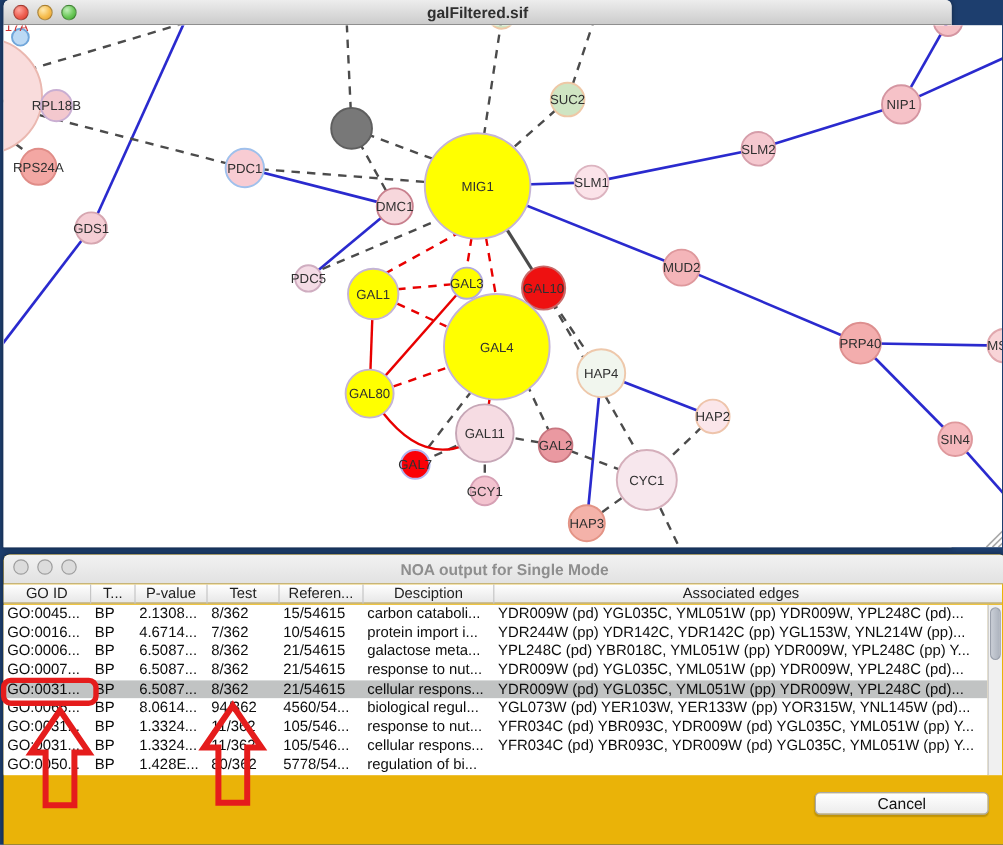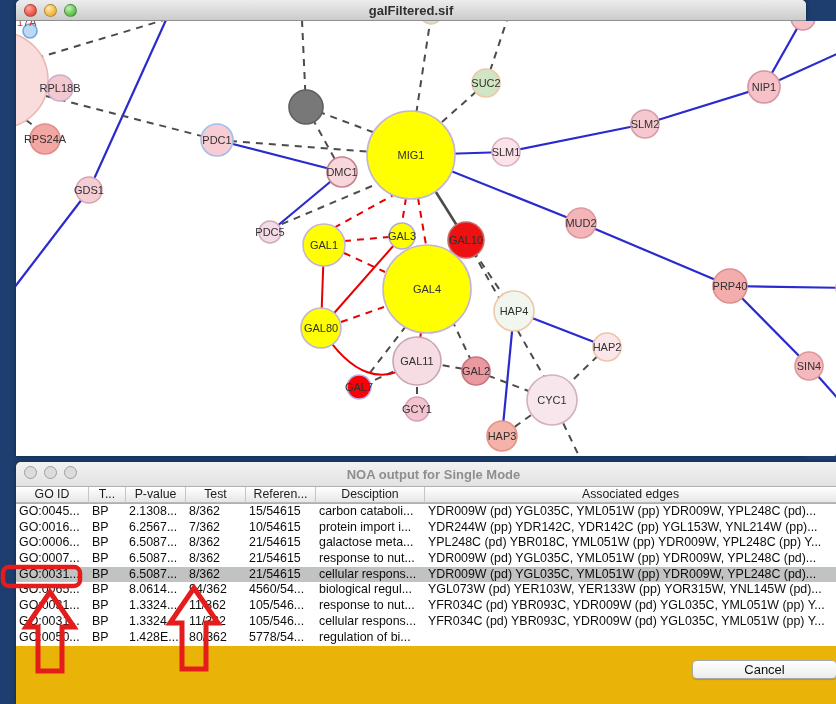--- a/index.html
+++ b/index.html
@@ -2,21 +2,21 @@
 <html><head>
 <meta charset="utf-8">
 <style>
   html,body{margin:0;padding:0;}
   body{
     width:836px;height:704px;position:relative;overflow:hidden;
     background:#1d3e6e;
     font-family:"Liberation Sans", sans-serif;
     -webkit-font-smoothing:antialiased;
   }
-  .window{position:absolute;left:16px;width:790px;box-shadow:0 0 4px rgba(0,0,0,.4);}
+  .window{position:absolute;left:3px;width:790px;box-shadow:0 0 4px rgba(0,0,0,.4);}
   
   #graph-window{top:0;height:456px;border-radius:5px 5px 0 0;background:#fff;}
   .titlebar{
     position:absolute;left:0;top:0;width:100%;height:20px;
     background:linear-gradient(#ededed,#cccccc);
     border-bottom:1px solid #8f8f8f;
     border-radius:5px 5px 0 0;
     display:flex;align-items:center;justify-content:center;
   }
   .titlebar .title{font-size:13px;font-weight:bold;color:#303030;}
@@ -225,21 +225,21 @@
         <div class="tcell" style="width: 37px;">BP</div>
         <div class="tcell" style="width: 60px;">2.1308...</div>
         <div class="tcell" style="width: 60px;">8/362</div>
         <div class="tcell" style="width: 70px;">15/54615</div>
         <div class="tcell" style="width: 109px;">carbon cataboli...</div>
         <div class="tcell" style="width: 411px;">YDR009W (pd) YGL035C, YML051W (pp) YDR009W, YPL248C (pd)...</div>
       </div>
       <div class="trow">
         <div class="tcell" style="width: 73px;">GO:0016...</div>
         <div class="tcell" style="width: 37px;">BP</div>
-        <div class="tcell" style="width: 60px;">6.2567...</div>
+        <div class="tcell" style="width: 60px;">4.6714...</div>
         <div class="tcell" style="width: 60px;">7/362</div>
         <div class="tcell" style="width: 70px;">10/54615</div>
         <div class="tcell" style="width: 109px;">protein import i...</div>
         <div class="tcell" style="width: 411px;">YDR244W (pp) YDR142C, YDR142C (pp) YGL153W, YNL214W (pp)...</div>
       </div>
       <div class="trow">
         <div class="tcell" style="width: 73px;">GO:0006...</div>
         <div class="tcell" style="width: 37px;">BP</div>
         <div class="tcell" style="width: 60px;">6.5087...</div>
         <div class="tcell" style="width: 60px;">8/362</div>

